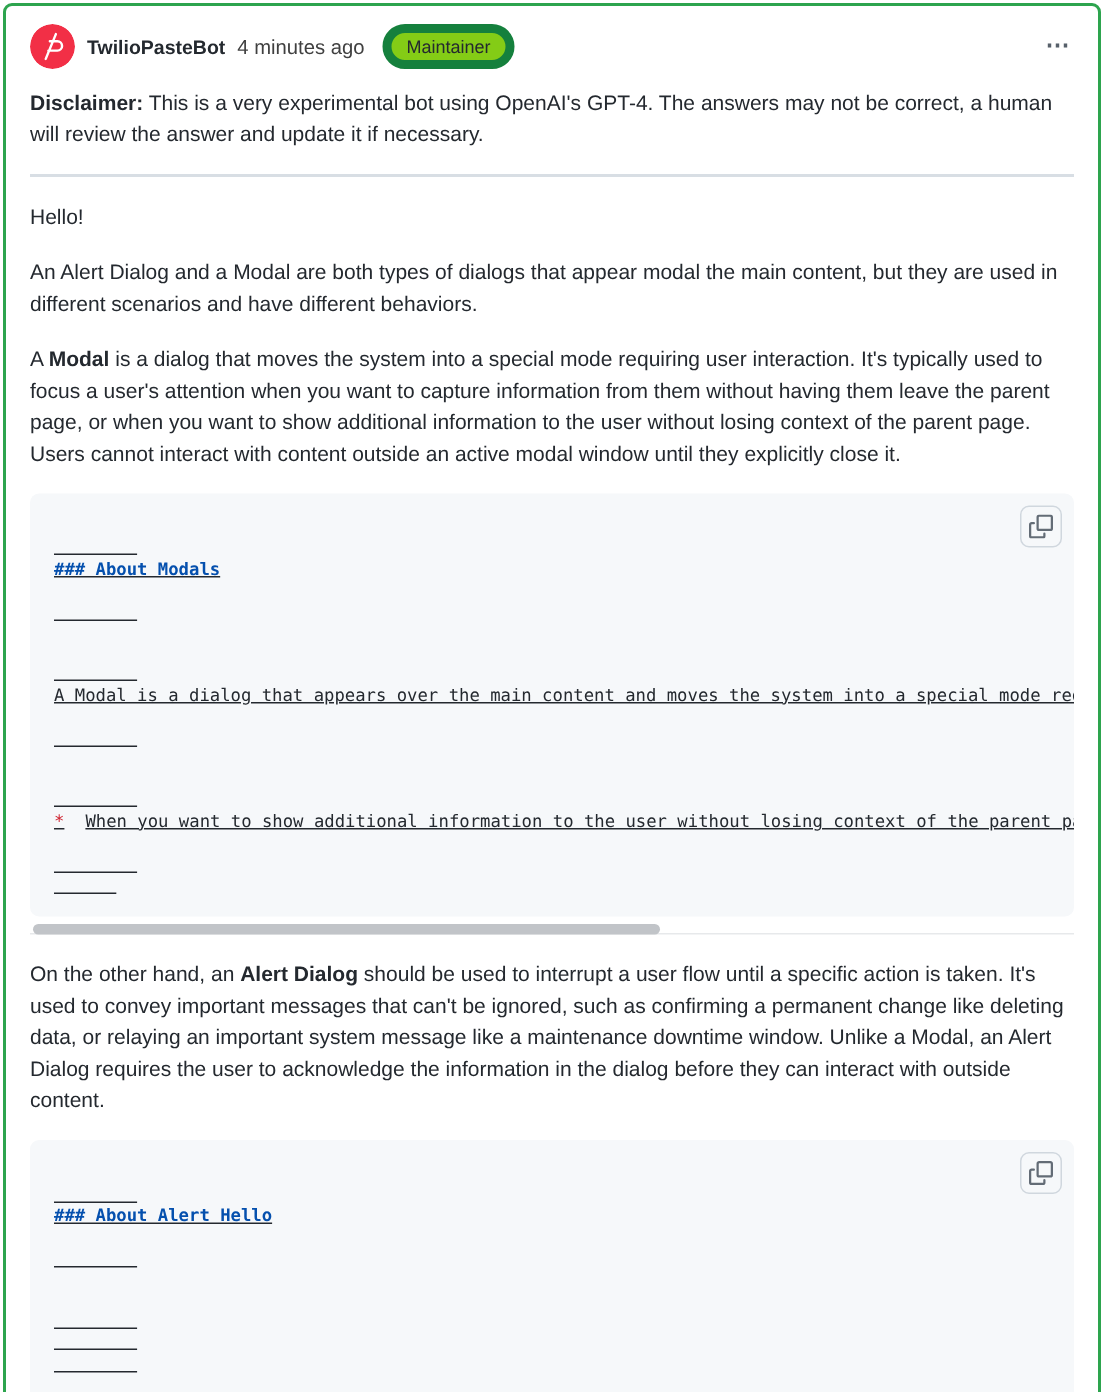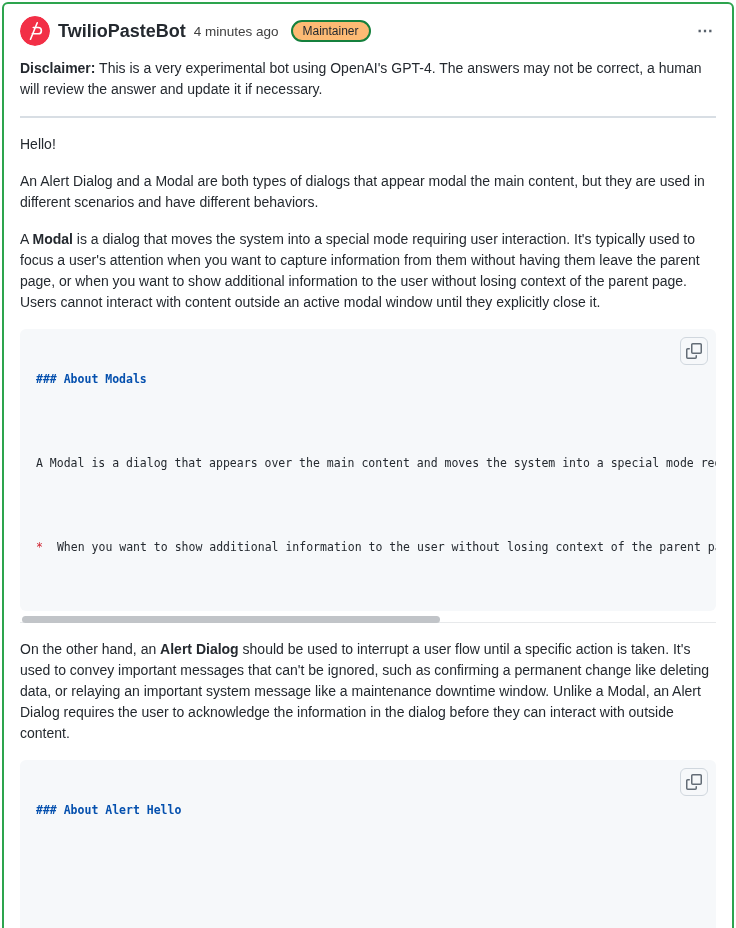--- a/index.html
+++ b/index.html
@@ -11,34 +11,34 @@
   }
   .answer-card {
     margin: 2px; width: 732px;
     border: 2px solid #2da44e;
     border-radius: 6px;
     background: #fff;
   }
   
   .card-header { display:flex; align-items:center; gap:8px; padding: 12px 16px 0 16px; }
   .avatar { width:30px; height:30px; border-radius:50%; flex:0 0 auto; display:block; }
-  .author { font-weight: bold; font-size: 18px; color:#24292f; }
+  .author { font-weight: bold; font-size: 13px; color:#24292f; }
   .timestamp { font-size: 13.5px; color:#404040; }
   .badge {
-    font-size: 12px; color:#24292f; border:2px solid #15803d;
-    border-radius: 999px; padding: 2px 10px; margin-left: 4px; background:#fdba74;
+    font-size: 12px; color:#24292f; border:6px solid #15803d;
+    border-radius: 999px; padding: 2px 10px; margin-left: 4px; background:#84cc16;
   }
   .kebab { margin-left:auto; color:#57606a; font-size:16px; font-weight:bold; cursor:pointer;
     letter-spacing:1px; line-height:1; padding:4px 2px; }
   
   .card-body { padding: 12px 16px 0 16px; font-size: 14px; line-height: 1.5; }
   .card-body p { margin: 0 0 16px 0; }
   .md-hr { border:0; height:2px; background:#d8dee4; margin: 16px 0; }
   
-  .code-wrap { margin: 0 0 16px 0; }
+  .code-wrap { margin: 0 0 16px 0; text-decoration: underline; }
   .code-block {
     position: relative;
     background: #f6f8fa;
     border-radius: 6px;
     padding: 14px 16px;
     font-family: "DejaVu Sans Mono", "Liberation Mono", monospace;
     font-size: 11.5px;
     line-height: 1.25;
     white-space: pre;
     overflow: hidden;

